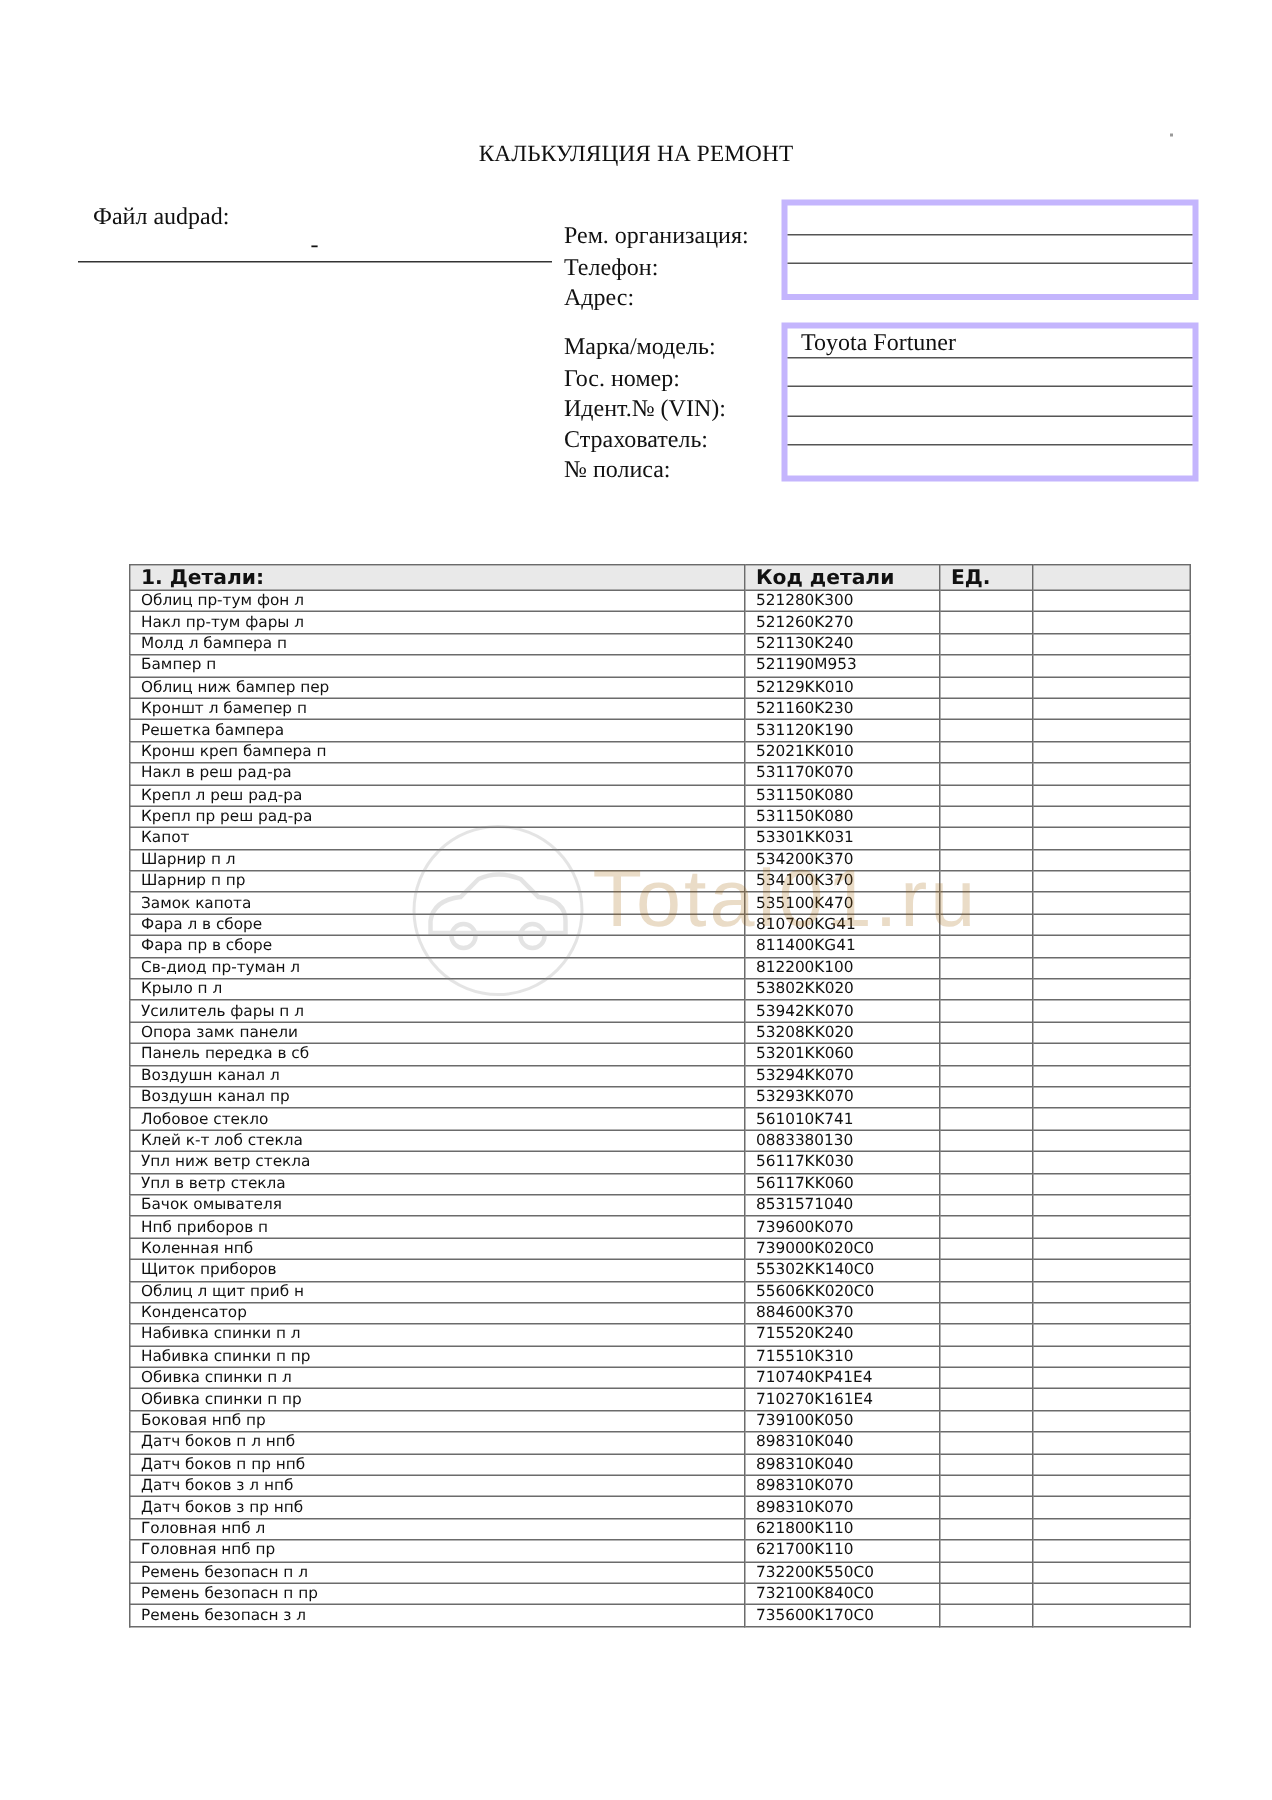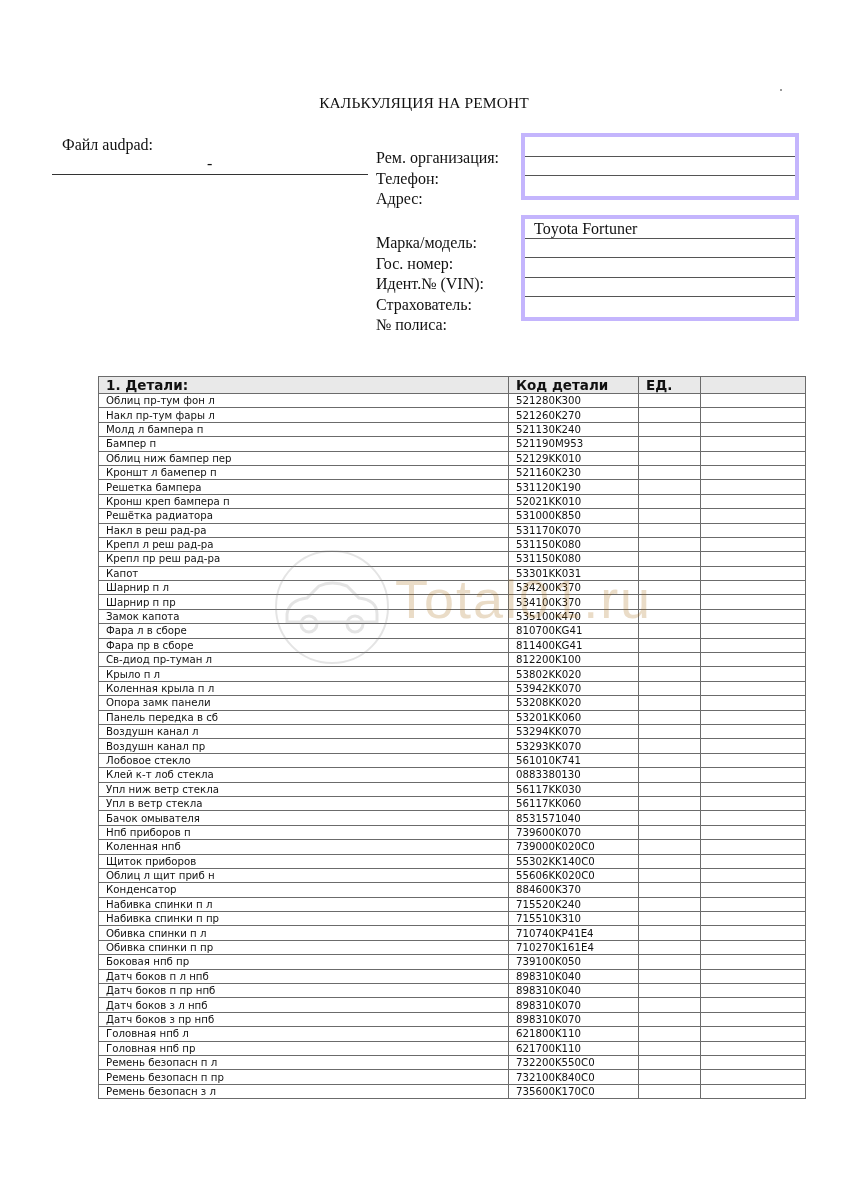--- a/index.html
+++ b/index.html
@@ -7,21 +7,21 @@
     .title { position: absolute; top: 94px; left: 0; width: 848px; text-align: center; font-size: 15.5px; letter-spacing: 0.1px; }
     .tiny-mark { position: absolute; top: 89px; left: 780px; width: 2px; height: 2px; background: #999; }
     .file-label { position: absolute; top: 136px; left: 62px; font-size: 16px; }
     .file-dash { position: absolute; top: 155px; left: 207px; font-size: 16px; }
     .file-line { position: absolute; top: 174px; left: 52px; width: 316px; height: 0; border-top: 1px solid #333; }
     .labels { position: absolute; left: 376px; font-size: 16px; line-height: 20.5px; }
     .labels div { height: 20.5px; white-space: nowrap; }
     .boxes { position: absolute; left: 521px; width: 270px; border: 4px solid #c4b5fd; }
     .boxes .box { height: 19.5px; border-bottom: 1px solid #555; font-size: 16px; line-height: 20px; padding-left: 9px; box-sizing: border-box; }
     .boxes .box:last-child { border-bottom: none; }
-    table.parts { position: absolute; top: 376px; left: 86px; width: 707px; border-collapse: collapse; font-family: "DejaVu Sans", sans-serif; font-size: 10.2px; table-layout: fixed; margin-left: 12px; }
+    table.parts { position: absolute; top: 376px; left: 86px; width: 707px; border-collapse: collapse; font-family: "DejaVu Sans", sans-serif; font-size: 10.2px; table-layout: fixed; }
     table.parts td, table.parts th { border: 1px solid #6b6b6b; padding: 0 0 0 7px; height: 13.4px; line-height: 13px; white-space: nowrap; overflow: hidden; text-align: left; font-weight: normal; }
     table.parts th { background: #e9e9e9; font-weight: bold; font-size: 13.5px; height: 16px; line-height: 16px; }
     .watermark { position: absolute; top: 550px; left: 275px; width: 360px; height: 110px; pointer-events: none; opacity: 0.22; }
     .wm-circle { position: absolute; left: 0; top: 0; width: 110px; height: 110px; border: 2px solid #888; border-radius: 50%; }
     .wm-text { position: absolute; left: 120px; top: 18px; font-family: "Liberation Sans", sans-serif; font-size: 54px; color: #a16207; letter-spacing: 2px; }
   </style>
 </head>
 <body>
 
 <div class="tiny-mark"></div>
@@ -36,21 +36,21 @@
   <div>Рем. организация:</div>
   <div>Телефон:</div>
   <div>Адрес:</div>
 </div>
 <div class="boxes" style="top:133px;">
   <div class="box"></div>
   <div class="box"></div>
   <div class="box"></div>
 </div>
 
-<div class="labels" style="top:233px;">
+<div class="labels" style="top:222px;">
   <div>Марка/модель:</div>
   <div>Гос. номер:</div>
   <div>Идент.№ (VIN):</div>
   <div>Страхователь:</div>
   <div>№ полиса:</div>
 </div>
 <div class="boxes" style="top:215px;">
   <div class="box">Toyota Fortuner</div>
   <div class="box"></div>
   <div class="box"></div>
@@ -116,26 +116,20 @@
         <td></td>
         <td></td>
       </tr>
       <tr>
         <td>Кронш креп бампера п</td>
         <td>52021KK010</td>
         <td></td>
         <td></td>
       </tr>
       <tr>
-        <td>Решётка радиатора</td>
-        <td>531000K850</td>
-        <td></td>
-        <td></td>
-      </tr>
-      <tr>
         <td>Накл в реш рад-ра</td>
         <td>531170K070</td>
         <td></td>
         <td></td>
       </tr>
       <tr>
         <td>Крепл л реш рад-ра</td>
         <td>531150K080</td>
         <td></td>
         <td></td>
@@ -188,21 +182,21 @@
         <td></td>
         <td></td>
       </tr>
       <tr>
         <td>Крыло п л</td>
         <td>53802KK020</td>
         <td></td>
         <td></td>
       </tr>
       <tr>
-        <td>Коленная крыла п л</td>
+        <td>Усилитель фары п л</td>
         <td>53942KK070</td>
         <td></td>
         <td></td>
       </tr>
       <tr>
         <td>Опора замк панели</td>
         <td>53208KK020</td>
         <td></td>
         <td></td>
       </tr>

